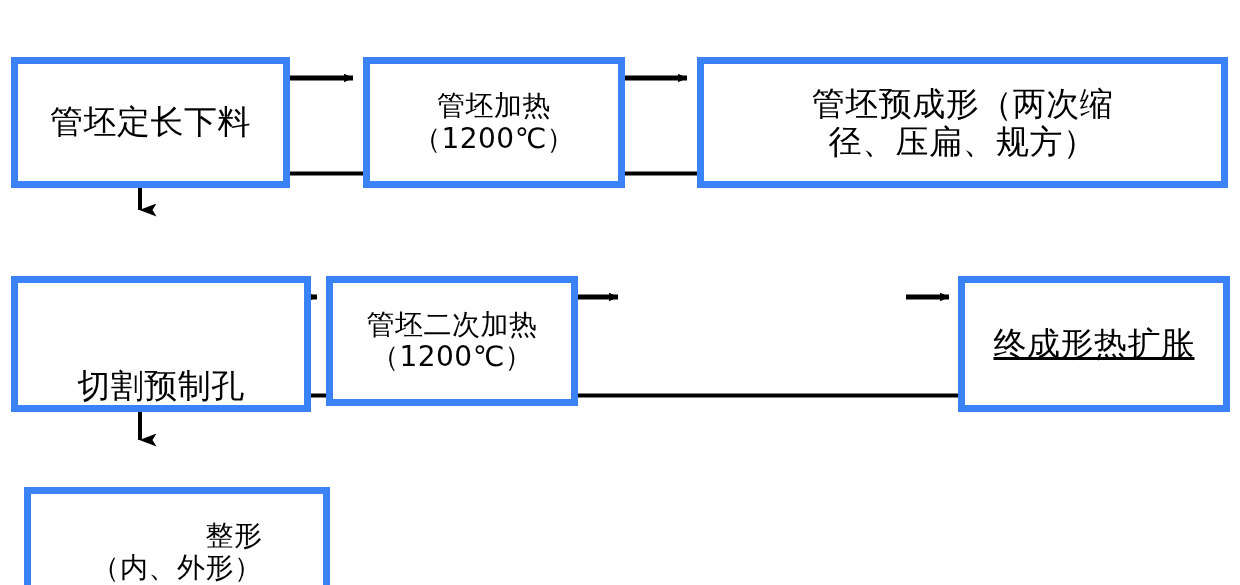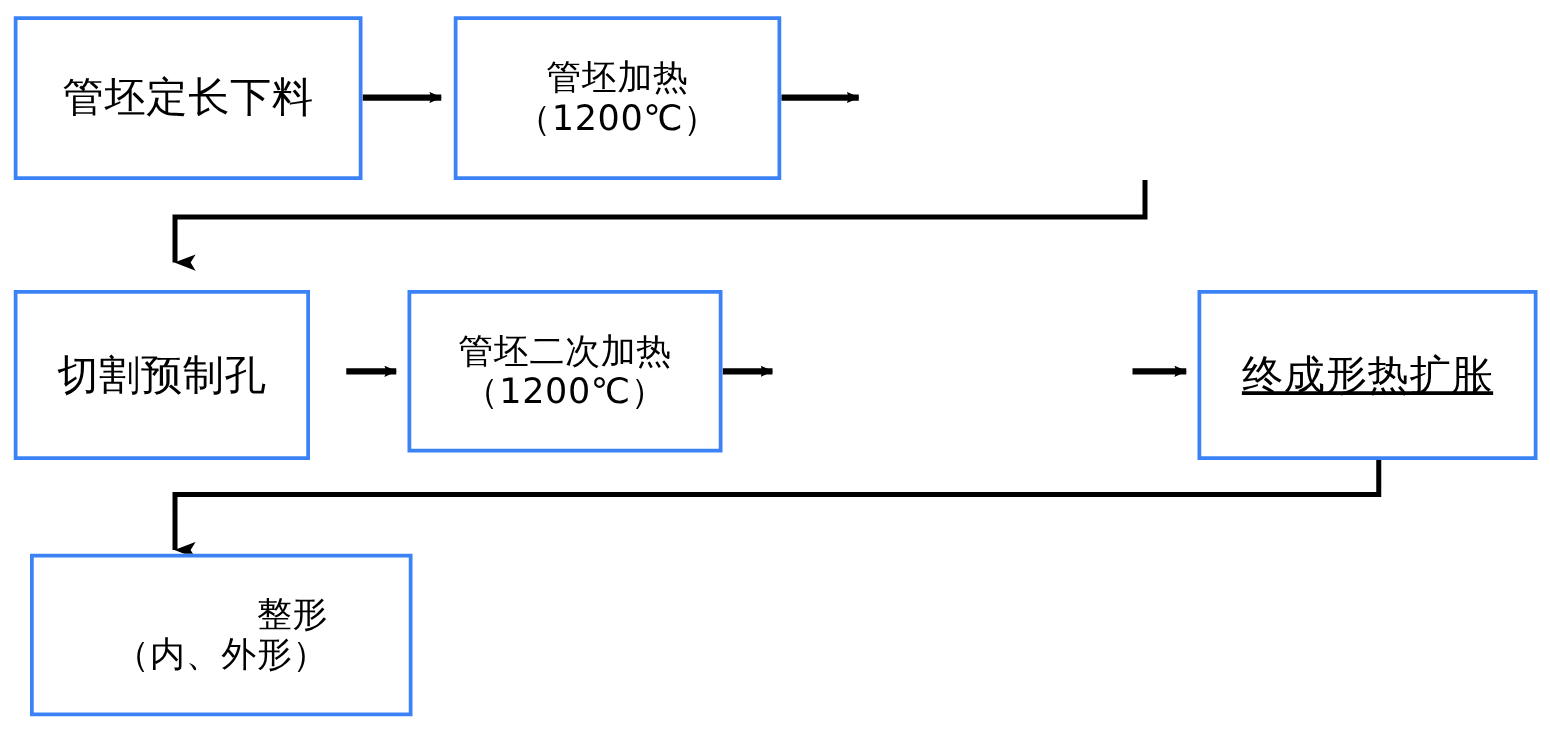--- a/index.html
+++ b/index.html
@@ -20,26 +20,27 @@
   #flow-svg {
     position: absolute;
     left: 0;
     top: 0;
     width: 1240px;
     height: 585px;
   }
   .node {
     position: absolute;
     box-sizing: border-box;
-    border: 3px solid #3b82f6;
+    border: 7px solid #3b82f6;
     background: #ffffff;
     display: flex;
     align-items: center;
     justify-content: center;
     text-align: center;
+    margin-top: 44px;
   }
   .node-label {
     font-family: "DejaVu Sans", "Liberation Sans", sans-serif;
     font-size: 33px;
     line-height: 1.12;
     color: #000000;
     letter-spacing: 0.5px;
     white-space: pre-line;
     padding: 0 6px;
   }
@@ -98,22 +99,26 @@
 
   <div class="node" style="left:11px; top:13px; width:279px; height:131px;">
     <div class="node-label">管坯定长下料</div>
   </div>
 
   <div class="node" style="left:363px; top:13px; width:262px; height:131px;">
     <div class="node-label two-line">管坯加热
 （1200℃）</div>
   </div>
 
+  <div class="node" style="left:697px; top:13px; width:531px; height:131px;">
+    <div class="node-label wide">管坯预成形（两次缩
+径、压扁、规方）</div>
+  </div>
 
-  <div class="node" style="left:11px; top:232px; width:237px; height:136px;">
+  <div class="node" style="left:11px; top:232px; width:300px; height:136px;align-items:flex-end;">
     <div class="node-label">切割预制孔</div>
   </div>
 
   <div class="node" style="left:326px; top:232px; width:252px; height:130px;text-align:center;">
     <div class="node-label two-line">管坯二次加热
 （1200℃）</div>
   </div>
 
 
   <div class="node" style="left:958px; top:232px; width:272px; height:136px;text-decoration:underline;">

